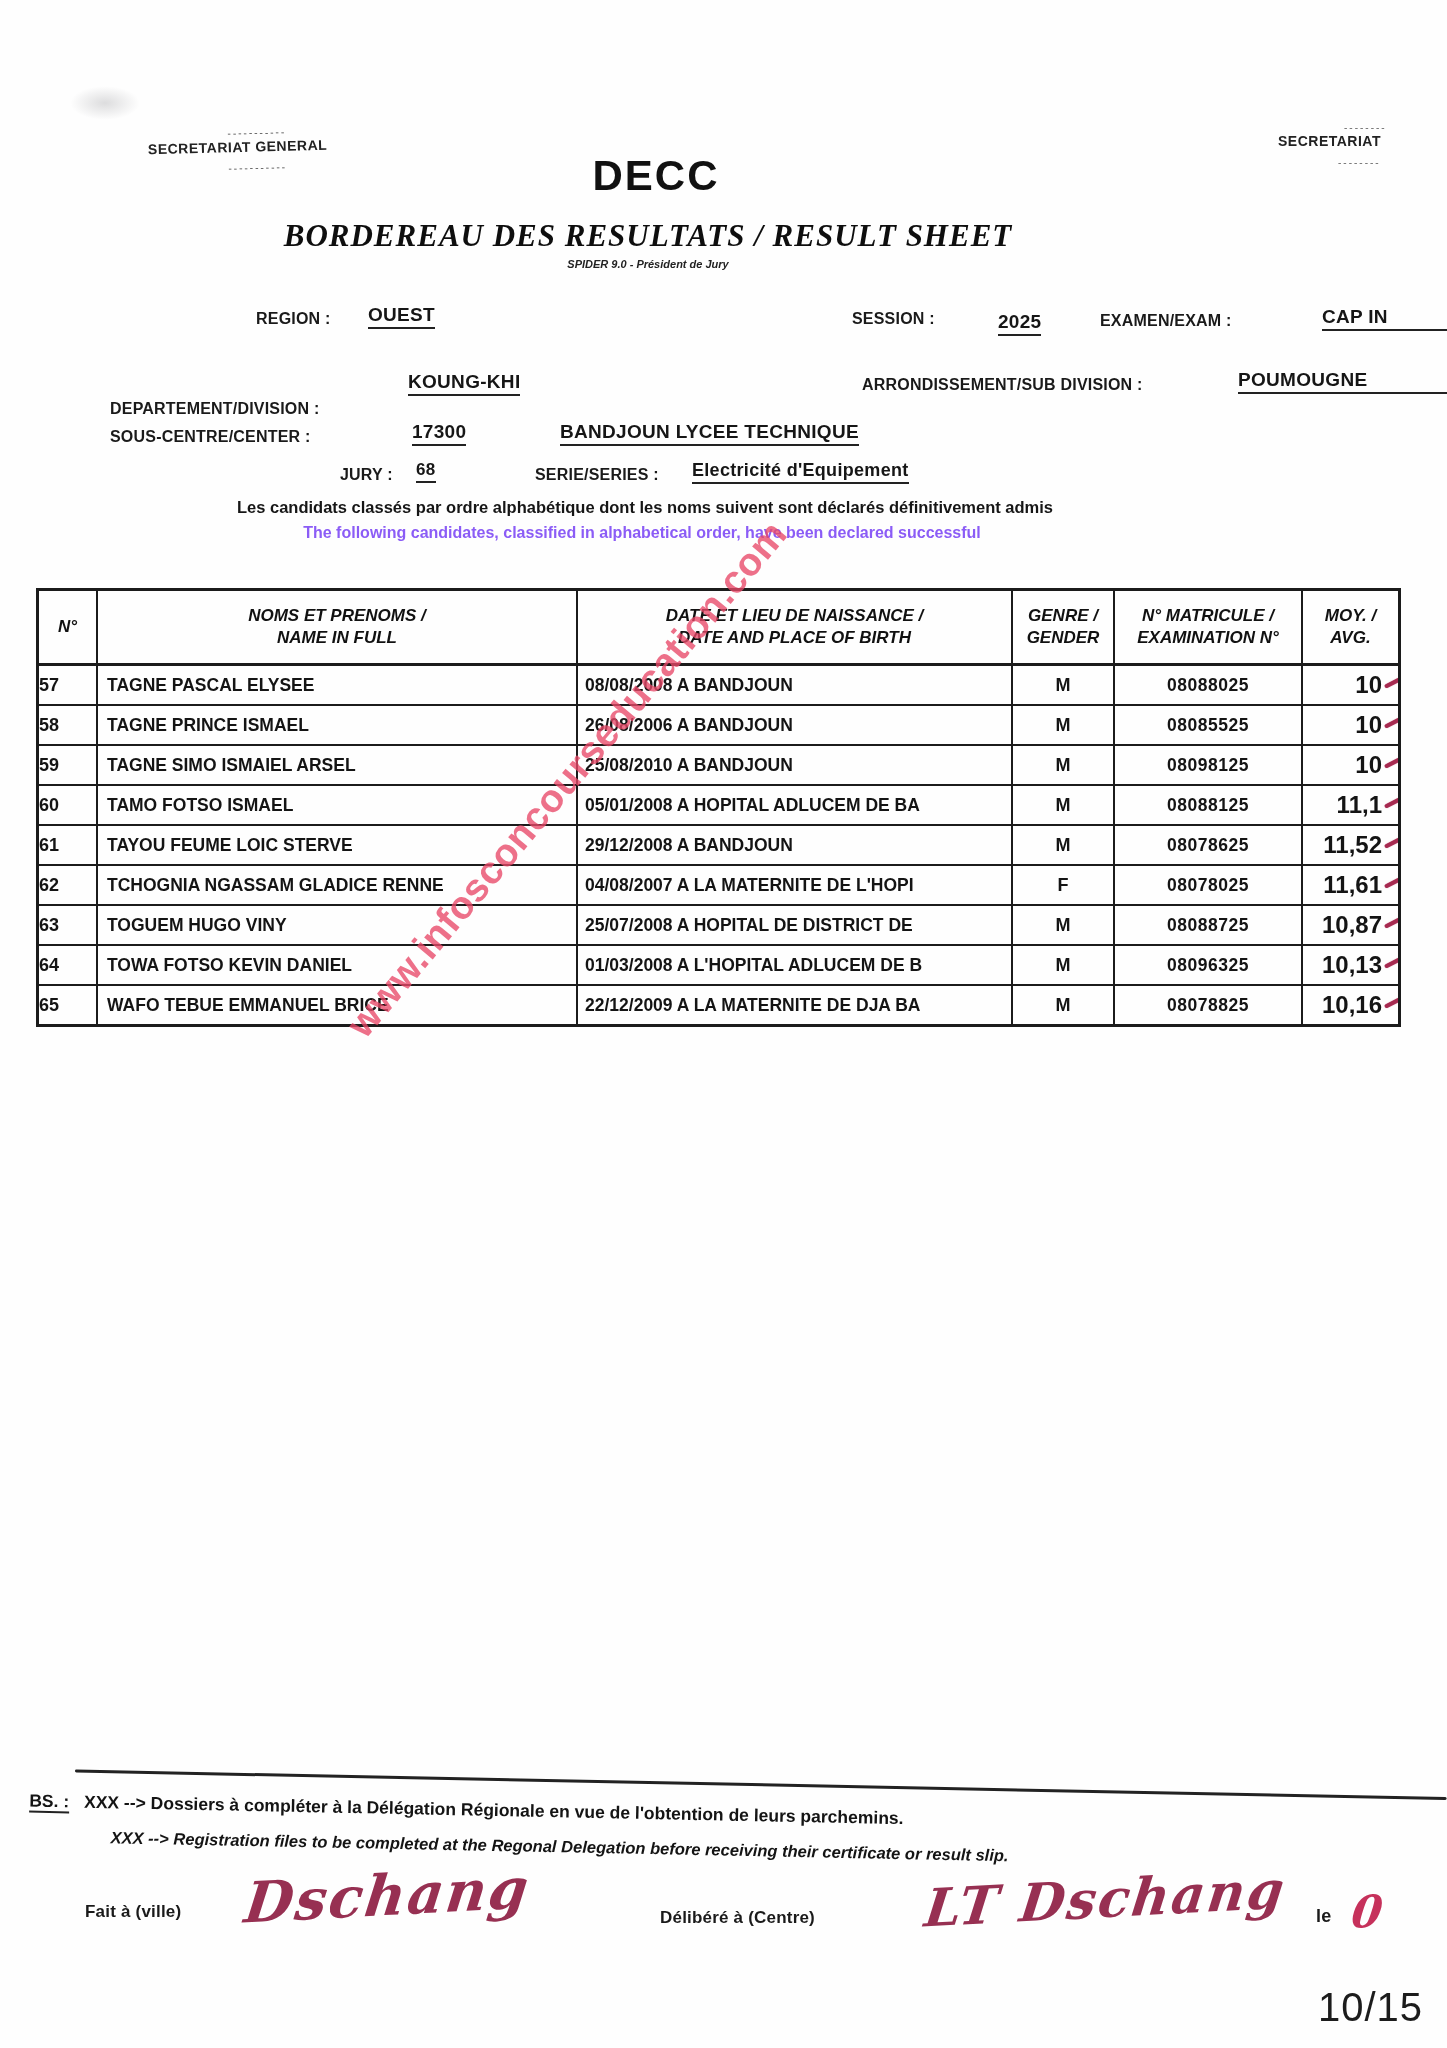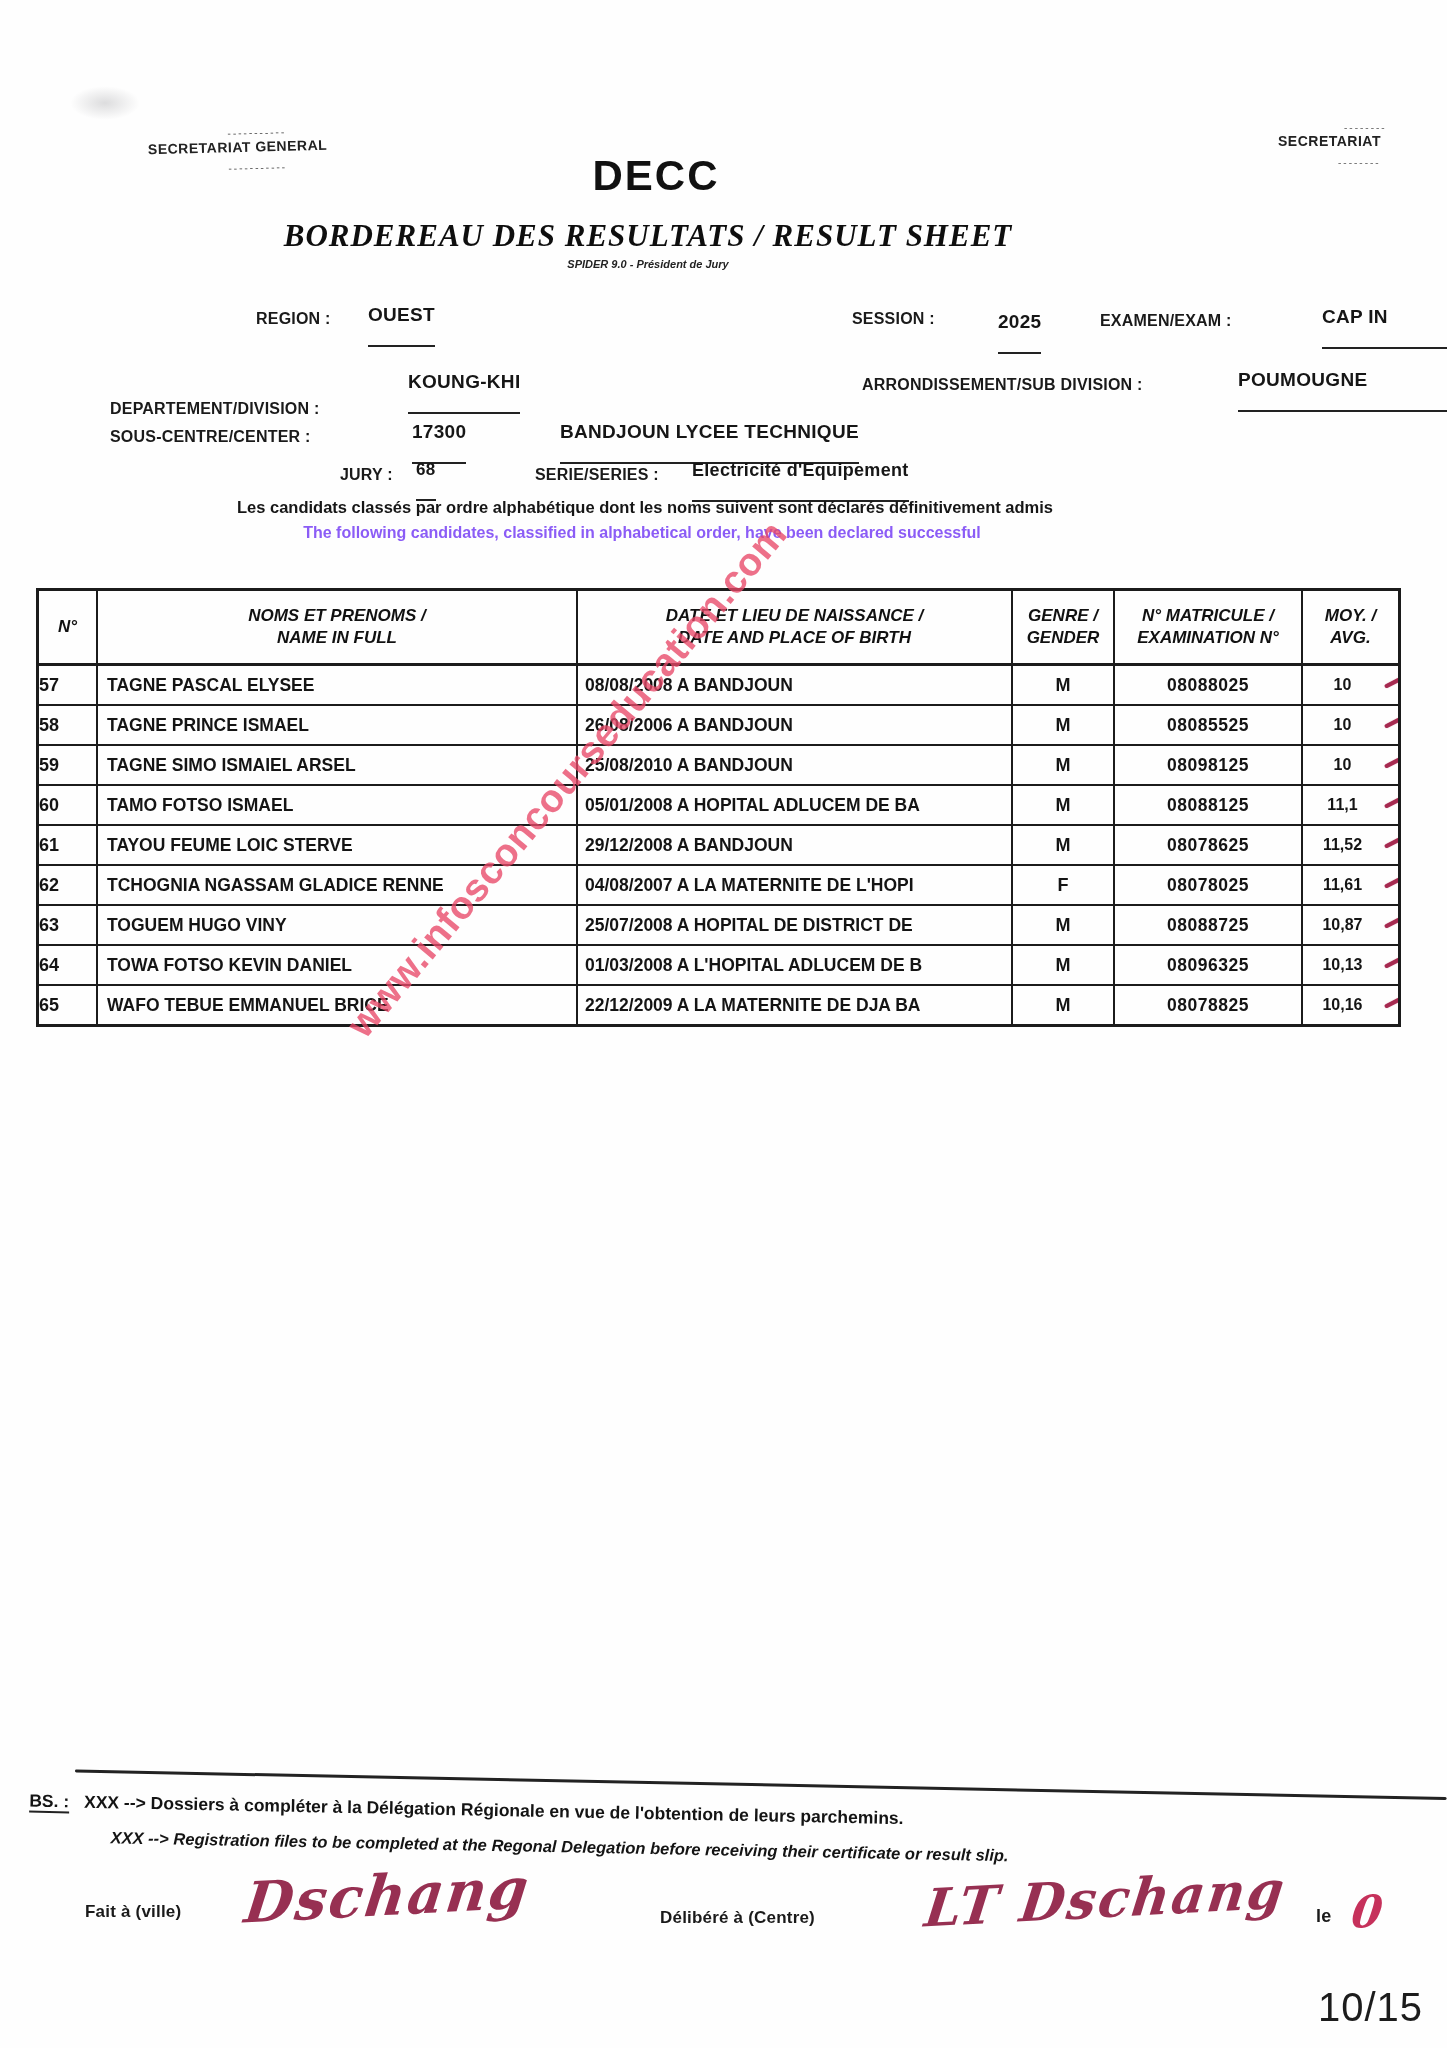--- a/index.html
+++ b/index.html
@@ -2,21 +2,21 @@
 <html><head>
 <meta charset="utf-8">
 <style>
   html,body{margin:0;padding:0;}
   body{
     width:1447px;height:2048px;position:relative;background:#fefefe;
     font-family:"Liberation Sans",sans-serif;color:#161616;overflow:hidden;
   }
   .abs{position:absolute;}
   .lbl{font-weight:bold;font-size:16px;letter-spacing:.2px;color:#1a1a1a;white-space:nowrap;}
-  .val{font-weight:bold;font-size:19px;letter-spacing:.3px;border-bottom:2.5px solid #222;padding-bottom:19px;white-space:nowrap;}
+  .val{font-weight:bold;font-size:19px;letter-spacing:.3px;border-bottom:2.5px solid #222;padding-bottom:1px;white-space:nowrap;}
   .stamp-dash{font-size:10px;letter-spacing:2px;color:#3d3d3d;font-weight:bold;transform:scaleY(.6);white-space:nowrap;}
   .stamp-txt{font-size:14px;font-weight:bold;letter-spacing:.5px;color:#222;white-space:nowrap;}
   .org-title{font-size:42px;font-weight:bold;letter-spacing:2px;color:#111;}
   .doc-title{font-family:"Liberation Serif",serif;font-style:italic;font-weight:bold;font-size:31px;letter-spacing:1px;color:#0e0e0e;white-space:nowrap;}
   .doc-sub{font-size:11px;font-weight:bold;font-style:italic;color:#222;white-space:nowrap;}
   .notice-fr{font-size:16.5px;font-weight:bold;color:#161616;white-space:nowrap;}
   .notice-en{font-size:16px;font-weight:bold;color:#8b5cf6;white-space:nowrap;}
 
   
   .rtable{position:absolute;left:36px;top:588px;width:1359px;border:3px solid #1b1b1b;background:transparent;z-index:2;}
@@ -27,21 +27,21 @@
   .th,.cell{border-right:2px solid #1b1b1b;overflow:hidden;white-space:nowrap;}
   .th:last-child,.cell:last-child{border-right:none;}
   .th{display:flex;flex-direction:column;align-items:center;justify-content:center;
       font-style:italic;font-weight:bold;font-size:17px;line-height:1.3;color:#111;text-align:center;}
   .cell{display:flex;align-items:center;font-weight:bold;font-size:17.5px;color:#141414;position:relative;}
   .c-num{justify-content:flex-start;font-size:18px;}
   .c-name{padding-left:9px;}
   .c-birth{padding-left:7px;}
   .c-gender{justify-content:center;font-size:18px;}
   .c-matricule{justify-content:center;letter-spacing:.5px;}
-  .c-avg{justify-content:center;padding-right:16px;font-size:16px;}
+  .c-avg{justify-content:flex-end;padding-right:16px;font-size:24px;}
   .tick{position:absolute;right:-3px;top:15px;width:17px;height:4px;background:#a62a50;
         border-radius:3px;transform:rotate(-27deg);box-shadow:0 0 1px #c2577a;}
 
   .watermark{
     position:absolute;left:215px;top:757px;width:704px;text-align:center;
     transform:rotate(-50deg);font-size:39px;font-weight:bold;letter-spacing:.5px;
     color:rgba(232,72,104,.78);z-index:3;white-space:nowrap;
   }
 
   .obs-wrap{position:absolute;left:0;top:1768px;width:1447px;transform:rotate(1.15deg);transform-origin:0 0;}

